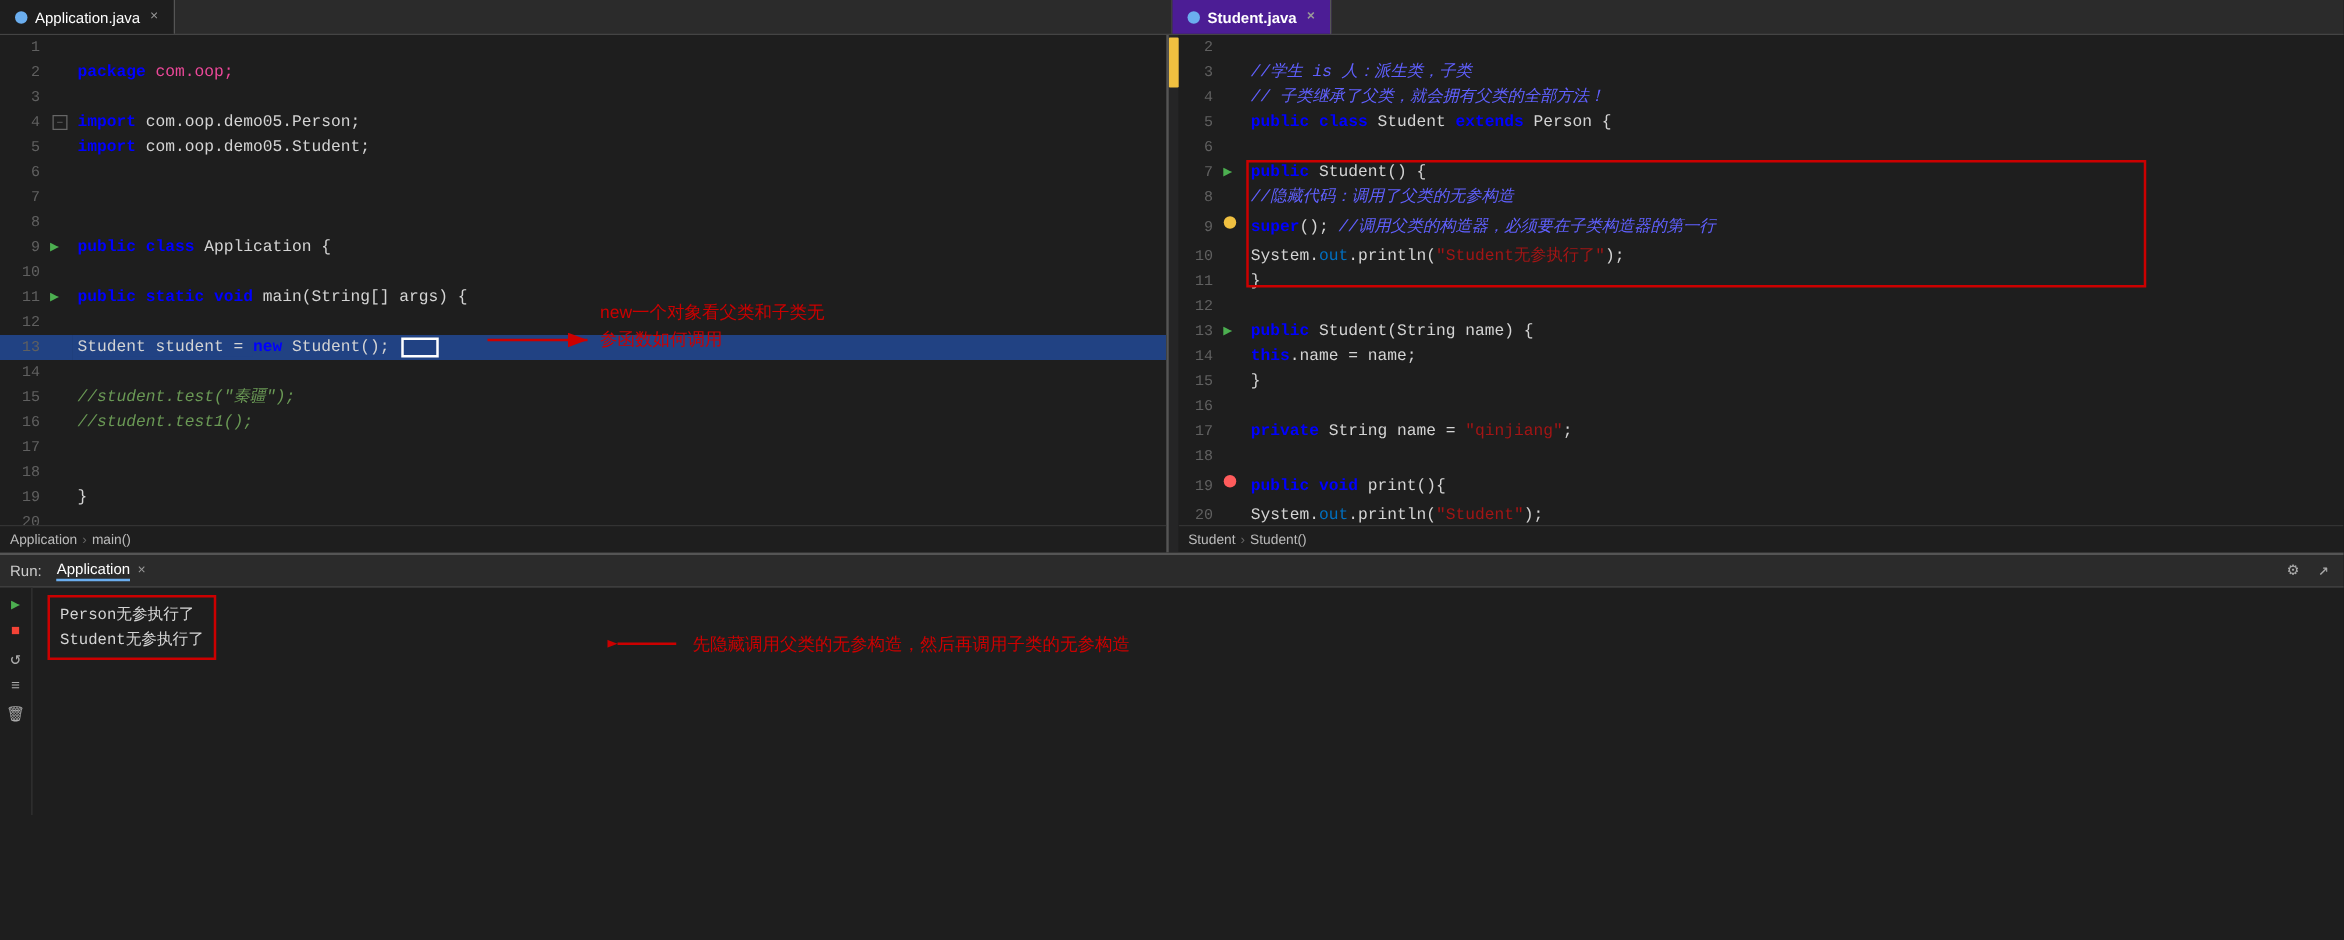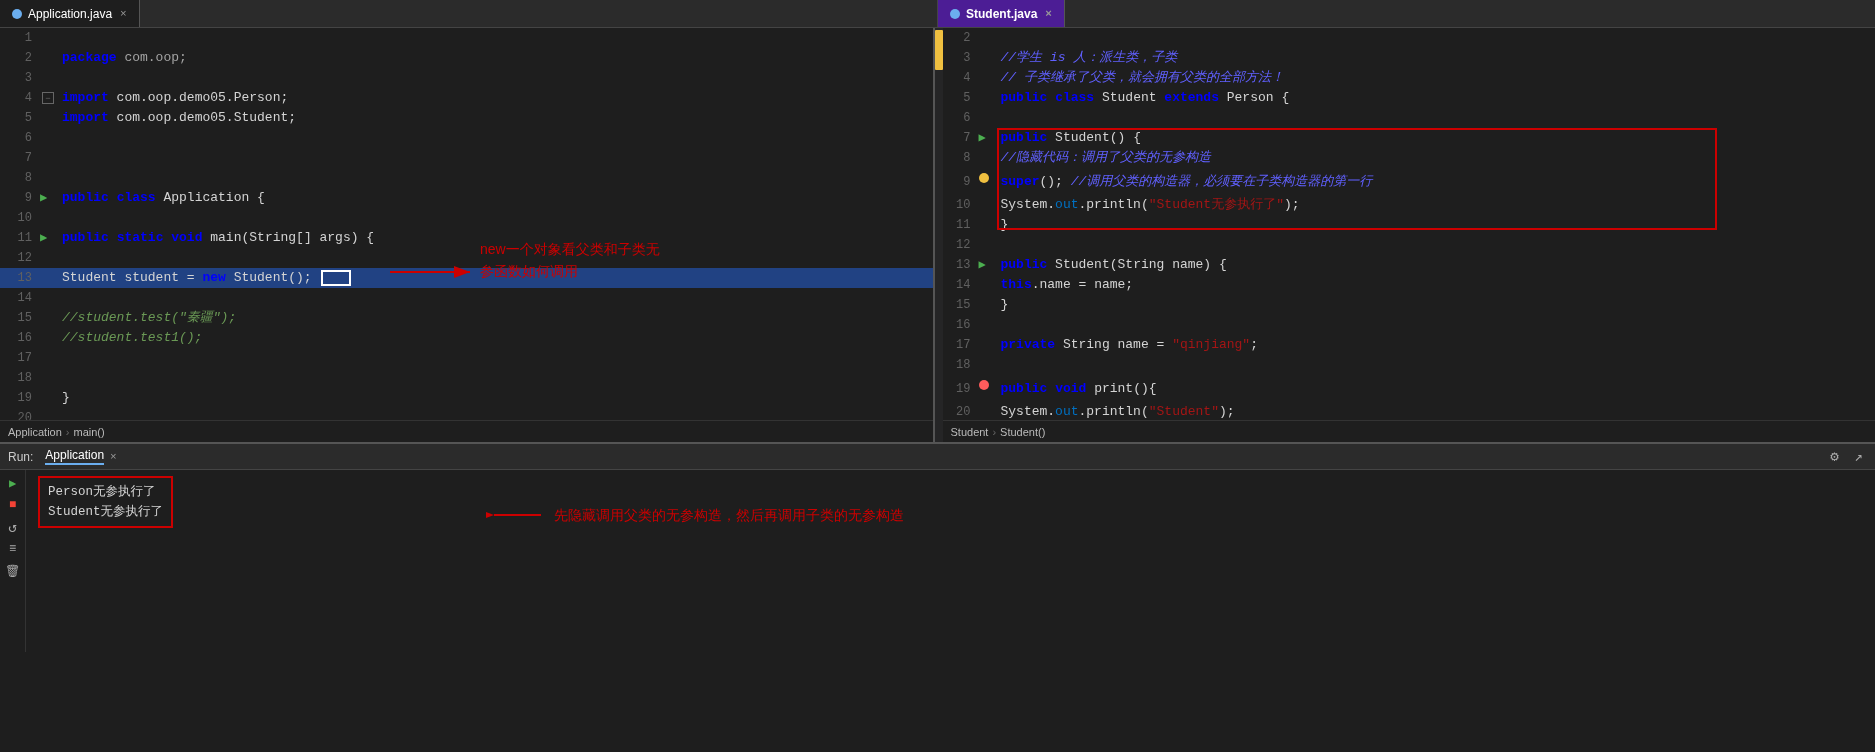--- a/index.html
+++ b/index.html
@@ -59,21 +59,21 @@
 
               <tr>
                 <td class="line-num-cell" style="width:36px;text-align:right;padding-right:8px;color:#606060;font-size:12px;user-select:none;line-height:20px;">1</td>
                 <td style="width:18px;"></td>
                 <td style="padding-left:4px;line-height:20px;"></td>
               </tr>
 
               <tr>
                 <td class="line-num-cell" style="width:36px;text-align:right;padding-right:8px;color:#606060;font-size:12px;user-select:none;line-height:20px;">2</td>
                 <td style="width:18px;"></td>
-                <td style="padding-left:4px;line-height:20px;"><span style="color:#0000ff;font-weight:bold;">package</span><span style="color:#a3a3a3;"> com.oop;</span></td>
+                <td style="padding-left:4px;line-height:20px;"><span style="color:#0000ff;font-weight:bold;">package</span><span style="color:#ec4899;"> com.oop;</span></td>
               </tr>
 
               <tr>
                 <td class="line-num-cell" style="width:36px;text-align:right;padding-right:8px;color:#606060;font-size:12px;user-select:none;line-height:20px;">3</td>
                 <td style="width:18px;"></td>
                 <td style="padding-left:4px;line-height:20px;"></td>
               </tr>
 
               <tr>
                 <td class="line-num-cell" style="width:36px;text-align:right;padding-right:8px;color:#606060;font-size:12px;user-select:none;line-height:20px;">4</td>

